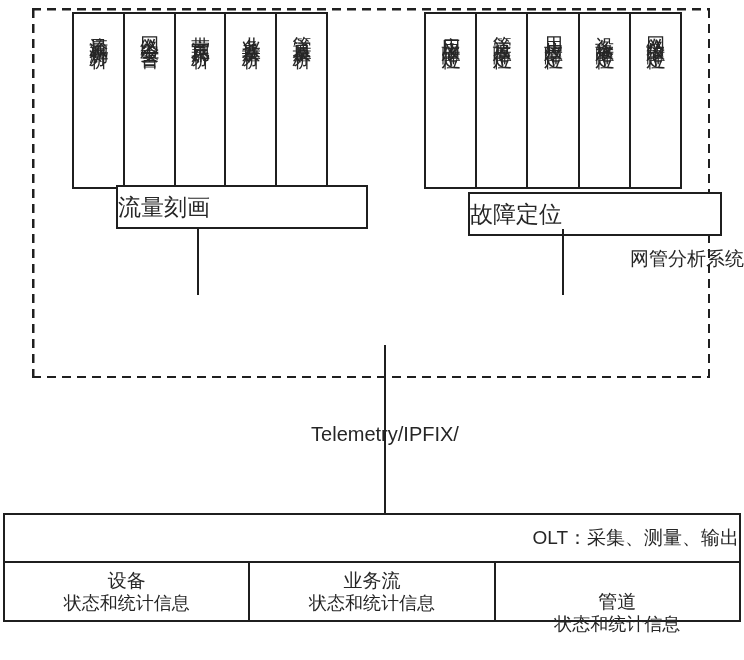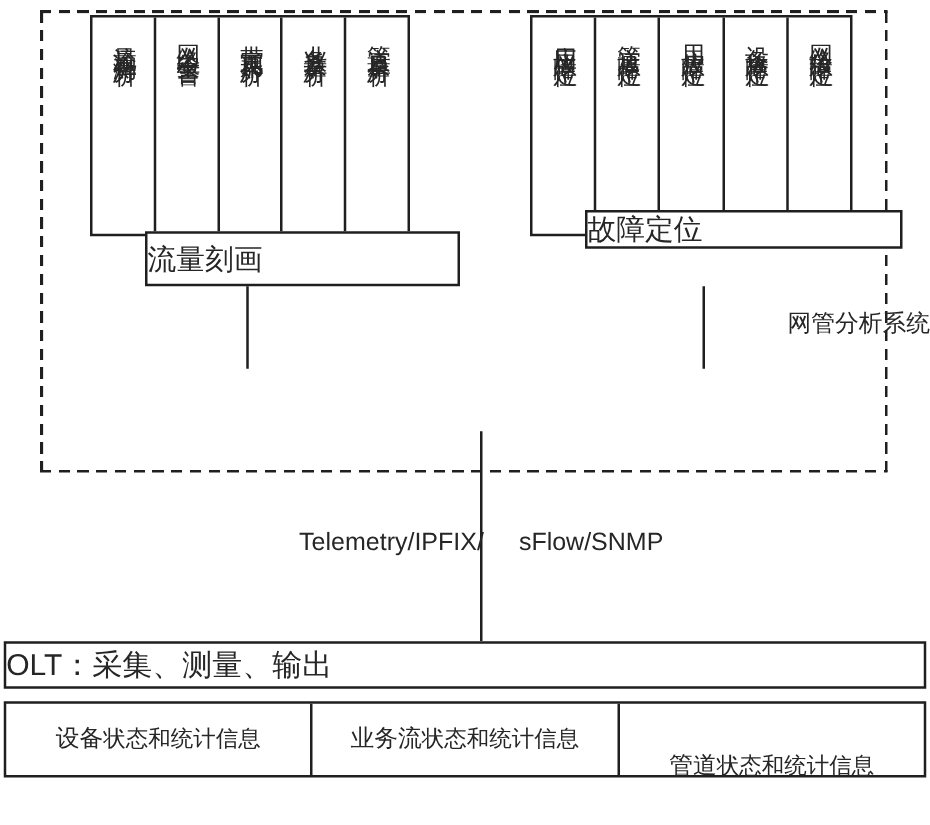--- a/index.html
+++ b/index.html
@@ -73,38 +73,38 @@
   .vline-left{left:197px;top:229px;height:66px;}
   .vline-right{left:562px;top:229px;height:66px;}
   .vline-center{left:384px;top:345px;height:168px;}
   .protocol{
     position:absolute;left:26px;top:423px;width:718px;
     display:flex;justify-content:center;column-gap:28px;
     font-size:20px;
   }
   .protocol span{background:transparent;white-space:pre;}
   .olt-box{
-    position:absolute;left:3px;top:513px;width:738px;height:38px;
+    position:absolute;left:3px;top:513px;width:738px;height:50px;
     border:2px solid var(--line);
     box-sizing:border-box;
-    display:flex;align-items:center;justify-content:flex-start;
-    font-size:24px;
+    display:flex;align-items:center;justify-content:flex-end;
+    font-size:19px;
     background:var(--bg);
   }
   .olt-cells{
     position:absolute;left:3px;top:561px;width:738px;height:61px;
     border:2px solid var(--line);
     box-sizing:border-box;
     display:flex;
     background:var(--bg);
   }
   .olt-cell{
     flex:1;
     border-right:2px solid var(--line);
-    display:flex;flex-direction:row;
+    display:flex;flex-direction:column;
     align-items:center;justify-content:center;
     line-height:23px;
   }
   .olt-cell:last-child{border-right:none;margin-top:42px;}
   .olt-cell .l1{font-size:19px;}
   .olt-cell .l2{font-size:18px;}
 </style>
 </head>
 <body>
 
@@ -143,35 +143,34 @@
     <div class="vcol">
       <span>用户故障定位</span>
     </div>
     <div class="vcol">
       <span>设备故障定位</span>
     </div>
     <div class="vcol">
       <span>网络故障定位</span>
     </div>
   </div>
-  <div class="footer-box" style="left:424px;top:168px;width:254px;height:31px;">
+  <div class="footer-box" style="left:424px;top:192px;width:254px;height:44px;">
     <span>故障定位</span>
   </div>
 
   <div class="sys-label">网管分析系统</div>
 
   <div class="vline vline-left"></div>
   <div class="vline vline-right"></div>
 
 
   <div class="vline vline-center"></div>
 
   <div class="protocol">
     <span>Telemetry/IPFIX/</span>
-    <span>sFlow/SNMP</span>
   </div>
 
   <div class="olt-box">
     <span>OLT：采集、测量、输出</span>
   </div>
 
   <div class="olt-cells">
     <div class="olt-cell">
       <div class="l1">设备</div>
       <div class="l2">状态和统计信息</div>

